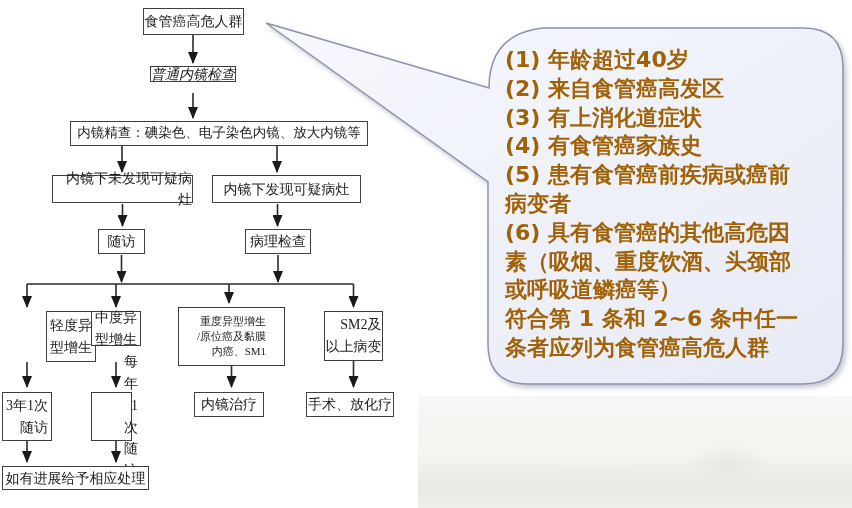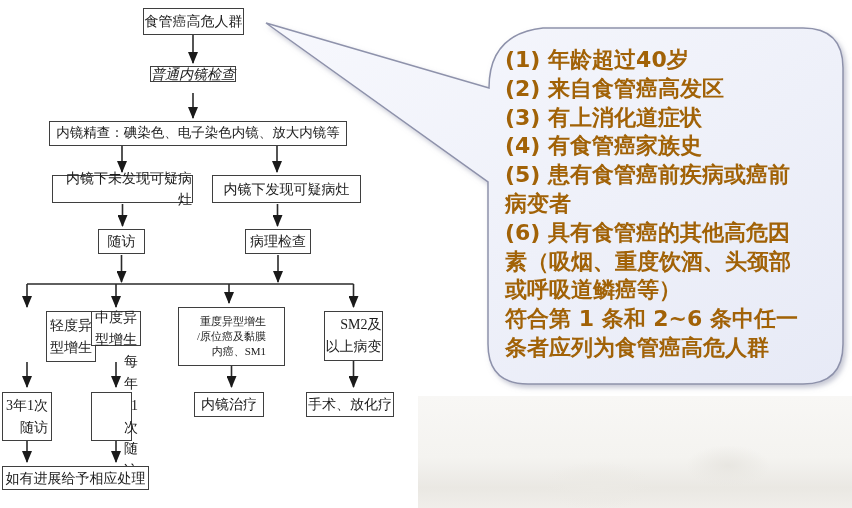--- a/index.html
+++ b/index.html
@@ -21,21 +21,21 @@
   .node{
     position:absolute;box-sizing:border-box;
     background:#ffffff;border:1.5px solid #3f3f3f;
     display:flex;align-items:center;justify-content:center;
     text-align:right;color:#1c1c1c;
     font-family:"Liberation Serif","DejaVu Serif",serif;
     font-size:14px;line-height:1.5;white-space:pre-line;
   }
   .node.small-lh{line-height:1.55;}
   .node.dense{font-size:11px;line-height:1.35;}
-  .node.wide{font-size:13.5px;}
+  .node.wide{font-size:13.5px;margin-left:21px;}
   
   .callout-text{
     position:absolute;left:505px;top:46px;width:336px;
     font-family:"DejaVu Sans","Liberation Sans",sans-serif;
     font-weight:700;font-size:22px;line-height:28.8px;color:#a16207;
   }
   .callout-text p{margin:0;white-space:pre-line;}
 </style>
 </head>
 <body>

